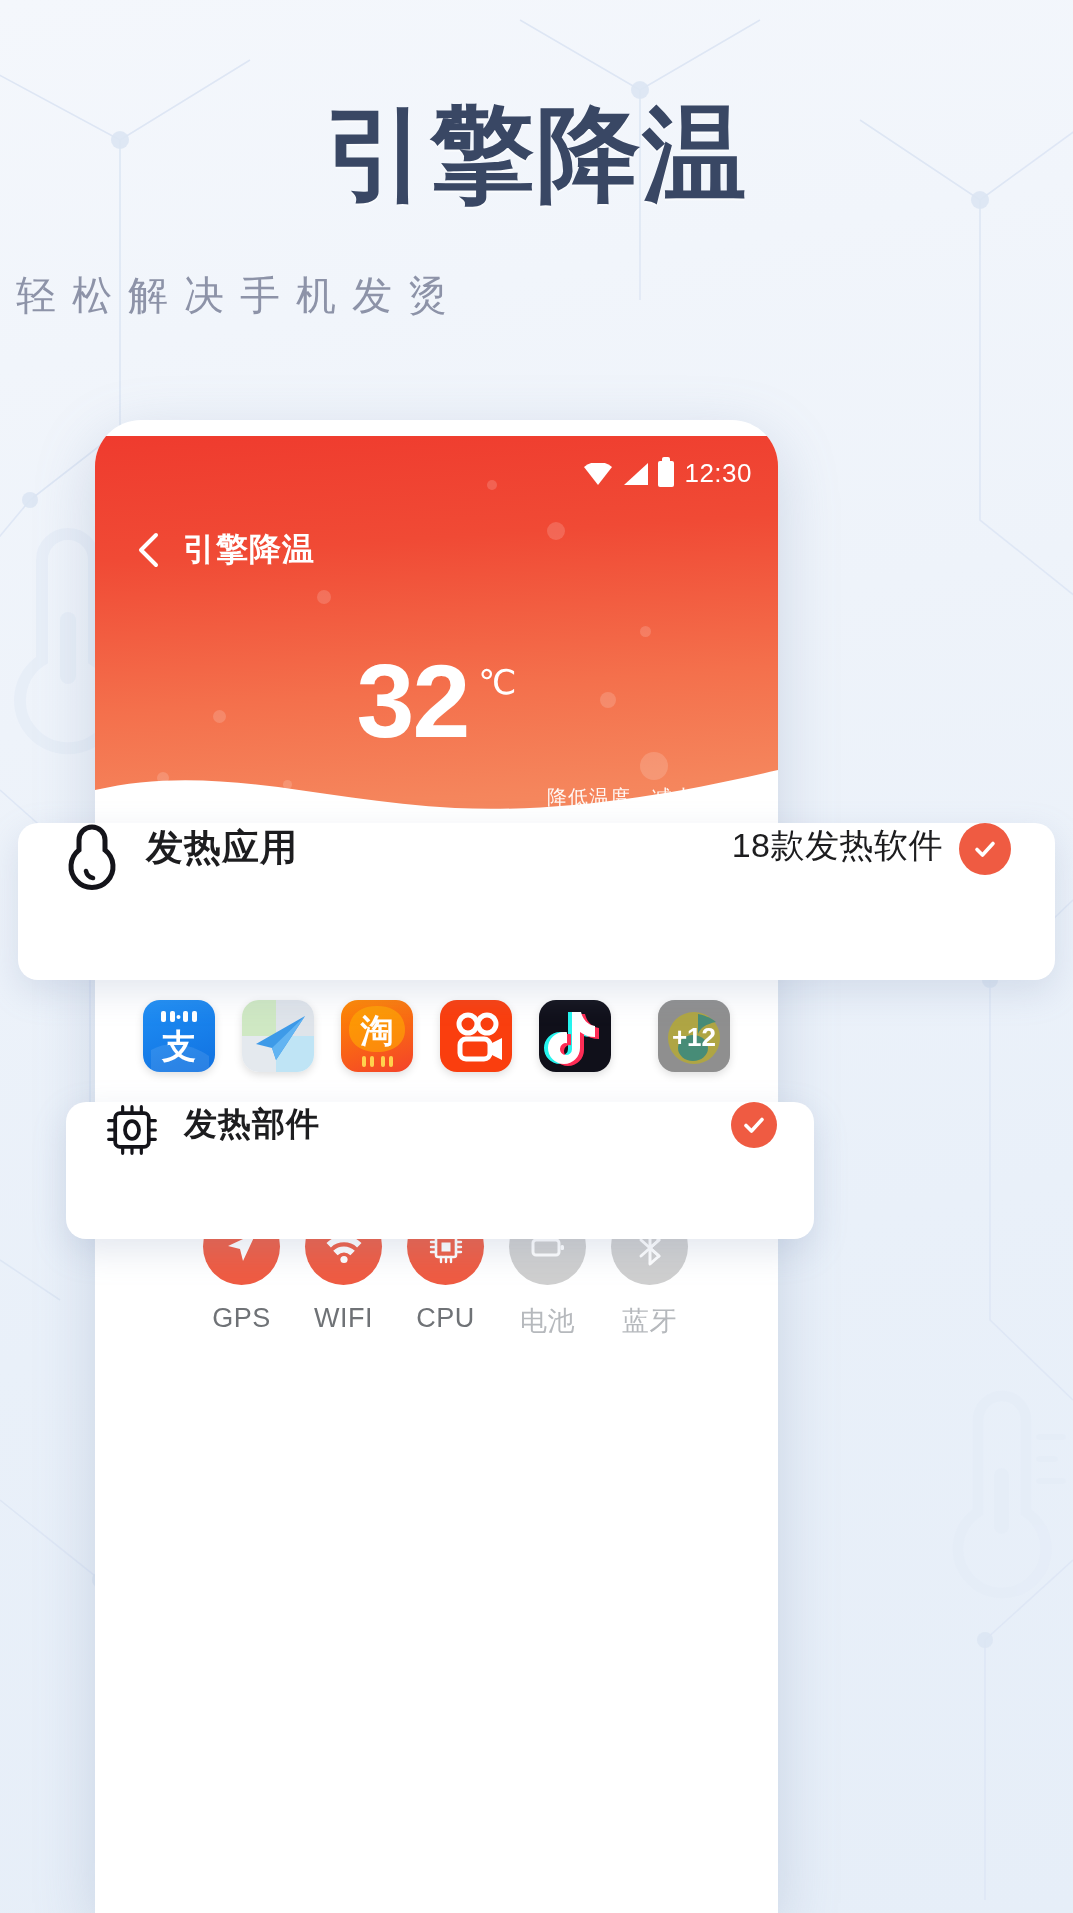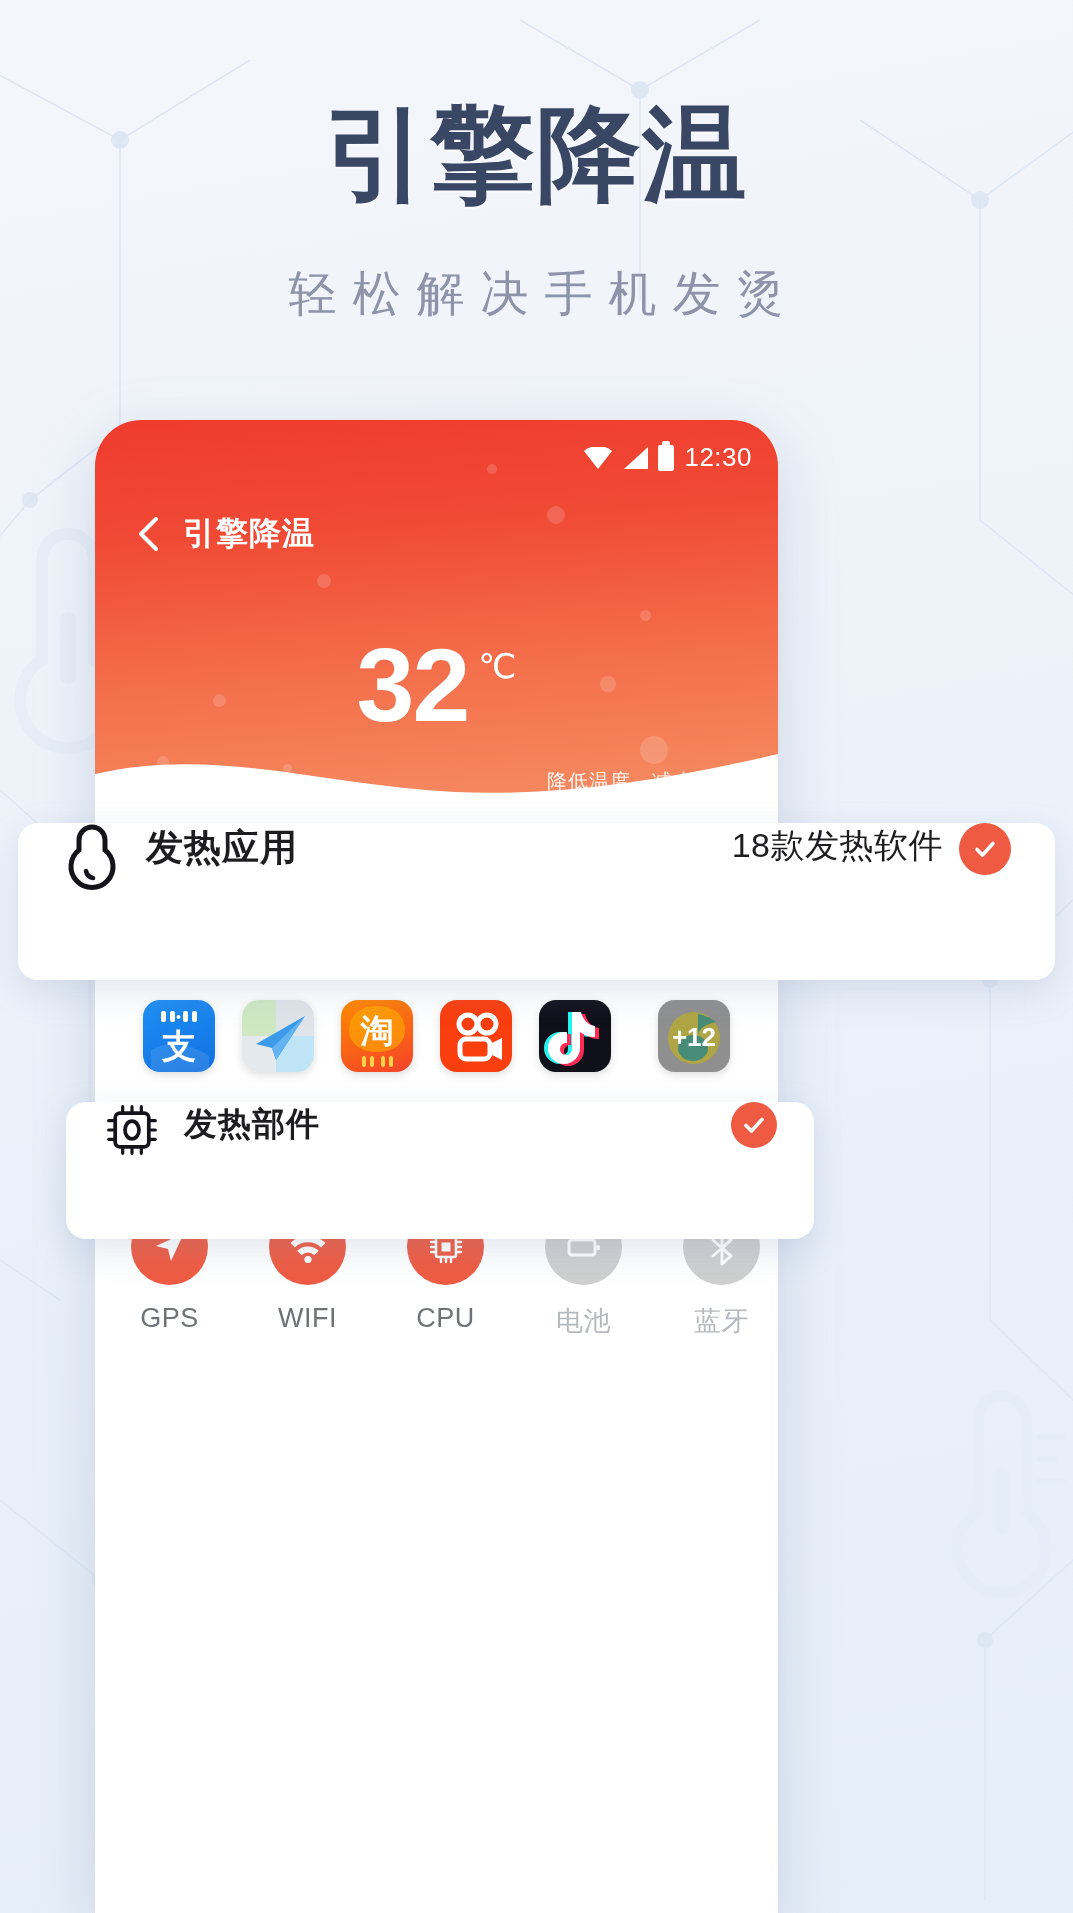--- a/index.html
+++ b/index.html
@@ -23,23 +23,22 @@
     text-align: center;
     font-size: 104px;
     font-weight: 900;
     letter-spacing: 2px;
     color: #394764;
     line-height: 1.12;
     text-shadow: 0 2px 0 rgba(255,255,255,.55);
     white-space: nowrap;
   }
   .subheadline {
-    position: absolute; top: 262px; left: 0; width: 100%;
-    text-align: center;
-    font-size: 48px;
+    position: absolute; top: 268px; left: 0; width: 100%;
+    font-size: 40px;
     font-weight: 400;
     letter-spacing: 16px;
     text-indent: 16px;
     color: #8d93a8;
     white-space: nowrap;
   }
 
   
   .phone {
     position: absolute;
@@ -47,21 +46,21 @@
     width: 683px; height: 1493px;
     background: #ffffff;
     border-radius: 46px 46px 0 0;
     box-shadow: 0 18px 60px rgba(120,140,175,.28);
     overflow: hidden;
   }
   .phone-inner { position: absolute; inset: 0; overflow: hidden; }
 
   
   .hero {
-    position: absolute; left: 0; top: 0; width: 683px; height: 400px;
+    position: absolute; left: 0; top: 16px; width: 683px; height: 400px;
     background: linear-gradient(176deg, #ef3b2e 0%, #f04a35 28%, #f4704c 62%, #f5855c 86%, #f58d63 100%);
   }
   .hero-bubbles { position: absolute; inset: 0; }
   .bubble {
     position: absolute; border-radius: 50%;
     background: rgba(255,255,255,.16);
   }
   .hero-wave { position: absolute; left: 0; bottom: -2px; width: 683px; height: 70px; }
 
   .statusbar {
@@ -125,21 +124,21 @@
   
   .app-row {
     position: absolute; left: 0; top: 580px; width: 683px;
     display: flex; justify-content: center; gap: 27px;
   }
   .app-ic { width: 72px; height: 72px; border-radius: 17px; overflow: hidden; position: relative; box-shadow: 0 3px 8px rgba(0,0,0,.13); }
 
   
   .comp-row {
     position: absolute; left: 0; top: 788px; width: 701px;
-    display: flex; justify-content: center; gap: 60px;
+    display: flex; justify-content: center; gap: 24px;
   }
   .comp { width: 78px; display: flex; flex-direction: column; align-items: center; }
   .comp-circle {
     width: 77px; height: 77px; border-radius: 50%;
     display: flex; align-items: center; justify-content: center;
   }
   .comp-circle.on  { background: #ef5b42; }
   .comp-circle.off { background: #cfcfcf; }
   .comp-label { margin-top: 18px; font-size: 27px; color: #6f7276; letter-spacing: .5px; white-space: nowrap; }
   .comp-label.off { color: #b6b9bd; }

